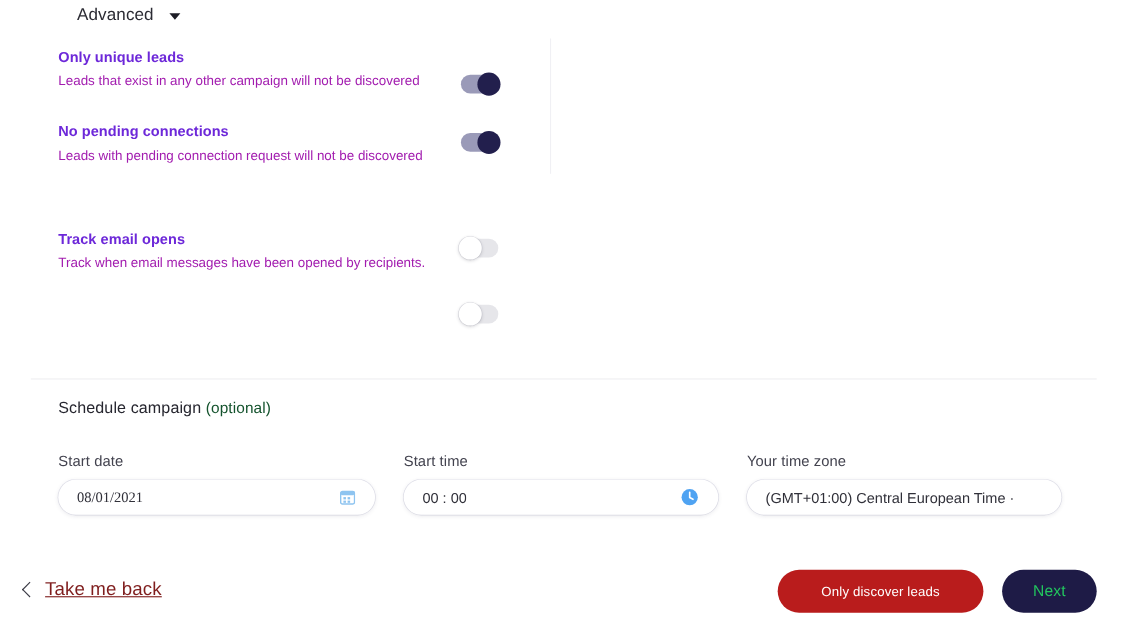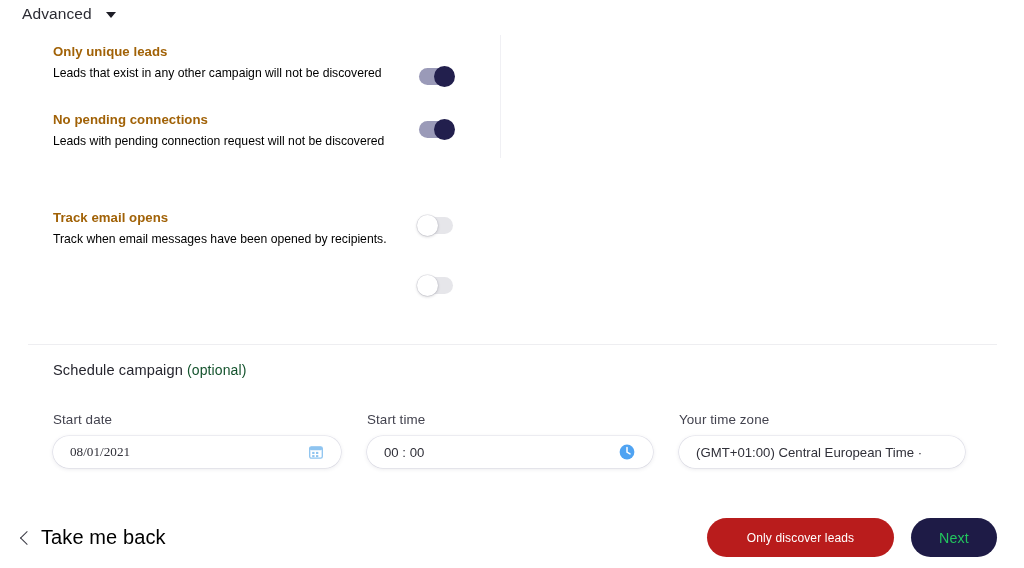--- a/index.html
+++ b/index.html
@@ -24,20 +24,21 @@
     height: 28px;
     display: flex;
     align-items: center;
     gap: 14px;
     cursor: pointer;
   }
   .section-header .title {
     font-size: 15.5px;
     color: #2b2b33;
     letter-spacing: .1px;
+    margin-left: 48px;
   }
   .caret-down {
     width: 0;
     height: 0;
     border-left: 5.5px solid transparent;
     border-right: 5.5px solid transparent;
     border-top: 6px solid #1d1d26;
     margin-top: 2px;
   }
 
@@ -49,27 +50,27 @@
   .group-a { top: 44px; width: 400px; }
   .group-b { top: 188px; width: 400px; }
 
   .row {
     position: relative;
     min-height: 46px;
   }
   .row .row-title {
     font-size: 13.2px;
     font-weight: bold;
-    color: #a16207;
+    color: #6d28d9;
     letter-spacing: .05px;
     margin: 0 0 7px 0;
   }
   .row .row-desc {
     font-size: 12.2px;
-    color: #000000;
+    color: #a21caf;
     line-height: 1.28;
     margin: 0;
     max-width: 345px;
   }
 
   
   .v-divider {
     position: absolute;
     left: 500px;
     top: 35px;
@@ -196,23 +197,24 @@
   .take-back {
     position: absolute;
     left: 22px;
     top: 526px;
     display: flex;
     align-items: center;
     gap: 9px;
     cursor: pointer;
   }
   .take-back .lbl {
-    font-size: 20px;
-    color: #000000;
+    font-size: 17px;
+    color: #7f1d1d;
     letter-spacing: .1px;
+    text-decoration: underline;
   }
   .chev-left {
     width: 9px;
     height: 9px;
     border-left: 1.6px solid #3a3a45;
     border-bottom: 1.6px solid #3a3a45;
     transform: rotate(45deg);
     margin-top: 0px;
   }
 

